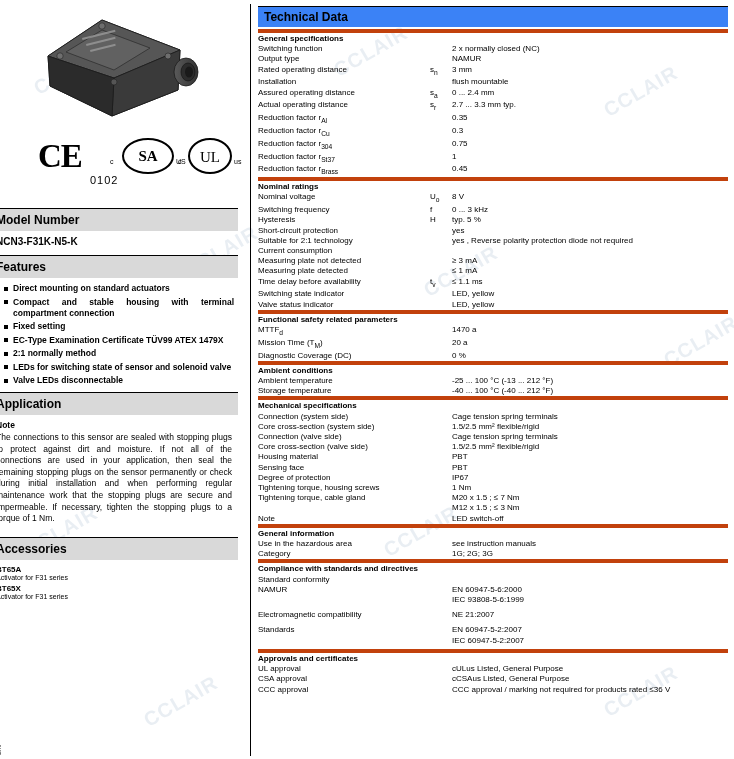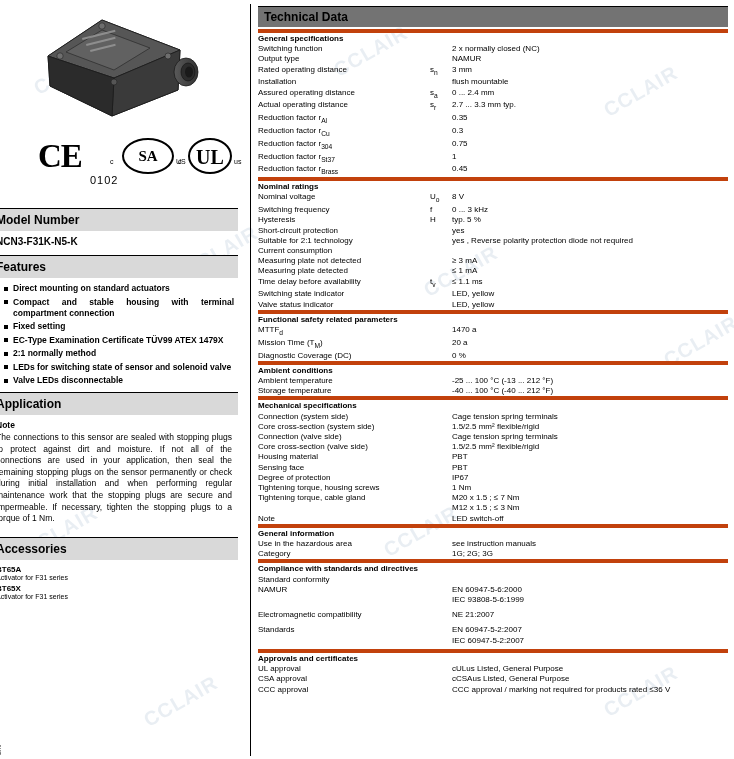--- a/index.html
+++ b/index.html
@@ -53,21 +53,21 @@
     position:absolute; left:84px; top:0px;
     width:52px; height:36px; border:2px solid #000; border-radius:50%;
     font-weight:bold; font-size:15px; text-align:center; line-height:32px;
     font-family:"Liberation Serif", serif;
   }
   .csa-c { position:absolute; left:72px; top:20px; font-size:7px; }
   .csa-us { position:absolute; left:138px; top:20px; font-size:7px; }
   .ul-mark {
     position:absolute; left:150px; top:0px;
     width:44px; height:36px; border:2px solid #000; border-radius:50%;
-    text-align:center; line-height:34px; font-size:20px; font-weight:bold;
+    text-align:center; line-height:34px; font-size:15px; font-weight:normal;
     font-family:"Liberation Serif", serif;
   }
   .ul-c { position:absolute; left:140px; top:20px; font-size:7px;}
   .ul-us { position:absolute; left:196px; top:20px; font-size:7px;}
 
   .section-bar {
     background: #d9d9d9;
     font-weight: bold;
     font-size: 12px;
     padding: 4px 6px 4px 8px;
@@ -120,21 +120,21 @@
     background: #000;
   }
 
   
   .right-col {
     position: absolute;
     left: 258px; top: 6px;
     width: 470px;
   }
   .td-header {
-    background: #737373;
+    background: #3b82f6;
     border-top: 1px solid #000;
     font-weight: bold;
     font-size: 12px;
     padding: 3px 6px;
     margin-bottom: 2px;
   }
   table.spec { width: 100%; border-collapse: collapse; }
   table.spec td { vertical-align: top; padding: 0; line-height: 10.2px; font-size: 8px; }
   td.c1 { width: 172px; padding-left: 0px; }
   td.c2 { width: 22px; text-align: left; }

